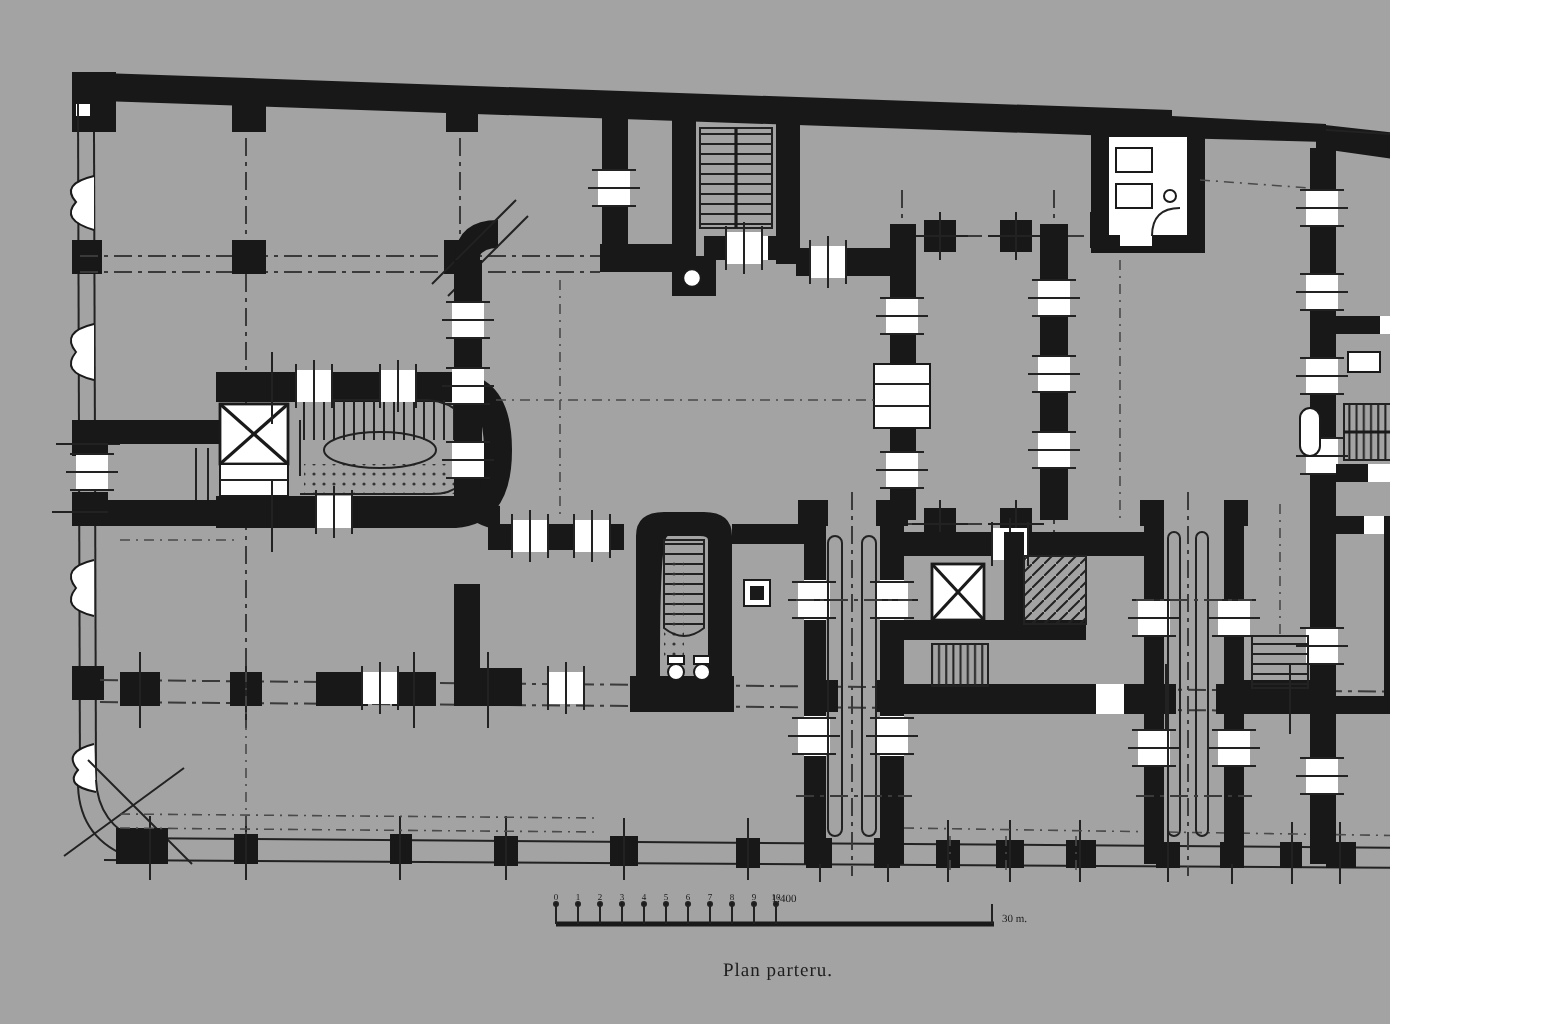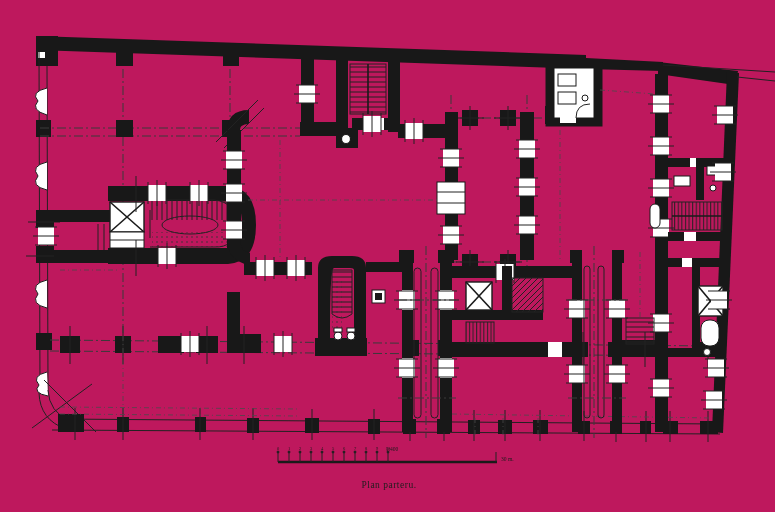--- a/index.html
+++ b/index.html
@@ -1,17 +1,17 @@
 <!DOCTYPE html>
 <html><head>
 <meta charset="utf-8">
 <style>
   html,body{margin:0;padding:0;background:#ffffff;}
   .page{
-    position:relative;width:775px;height:512px;background:#be185d;overflow:hidden;
+    position:relative;width:695px;height:512px;background:#a3a3a3;overflow:hidden;
     font-family:"Liberation Serif","DejaVu Serif",serif;
   }
   svg{display:block}
   .w{fill:#181818;stroke:none}
   .tl{stroke:#222222;stroke-width:1;fill:none}
   .tl2{stroke:#1a1a1a;stroke-width:1.6;fill:none}
   .dd{stroke:#3a3a3a;stroke-width:1;fill:none;stroke-dasharray:9 3 2 3}
   .dd2{stroke:#4a4a4a;stroke-width:.8;fill:none;stroke-dasharray:5 3 1 3}
   .sym{stroke:#222;stroke-width:1;fill:none}
   .fx{fill:#ffffff;stroke:#1a1a1a;stroke-width:1.4}

